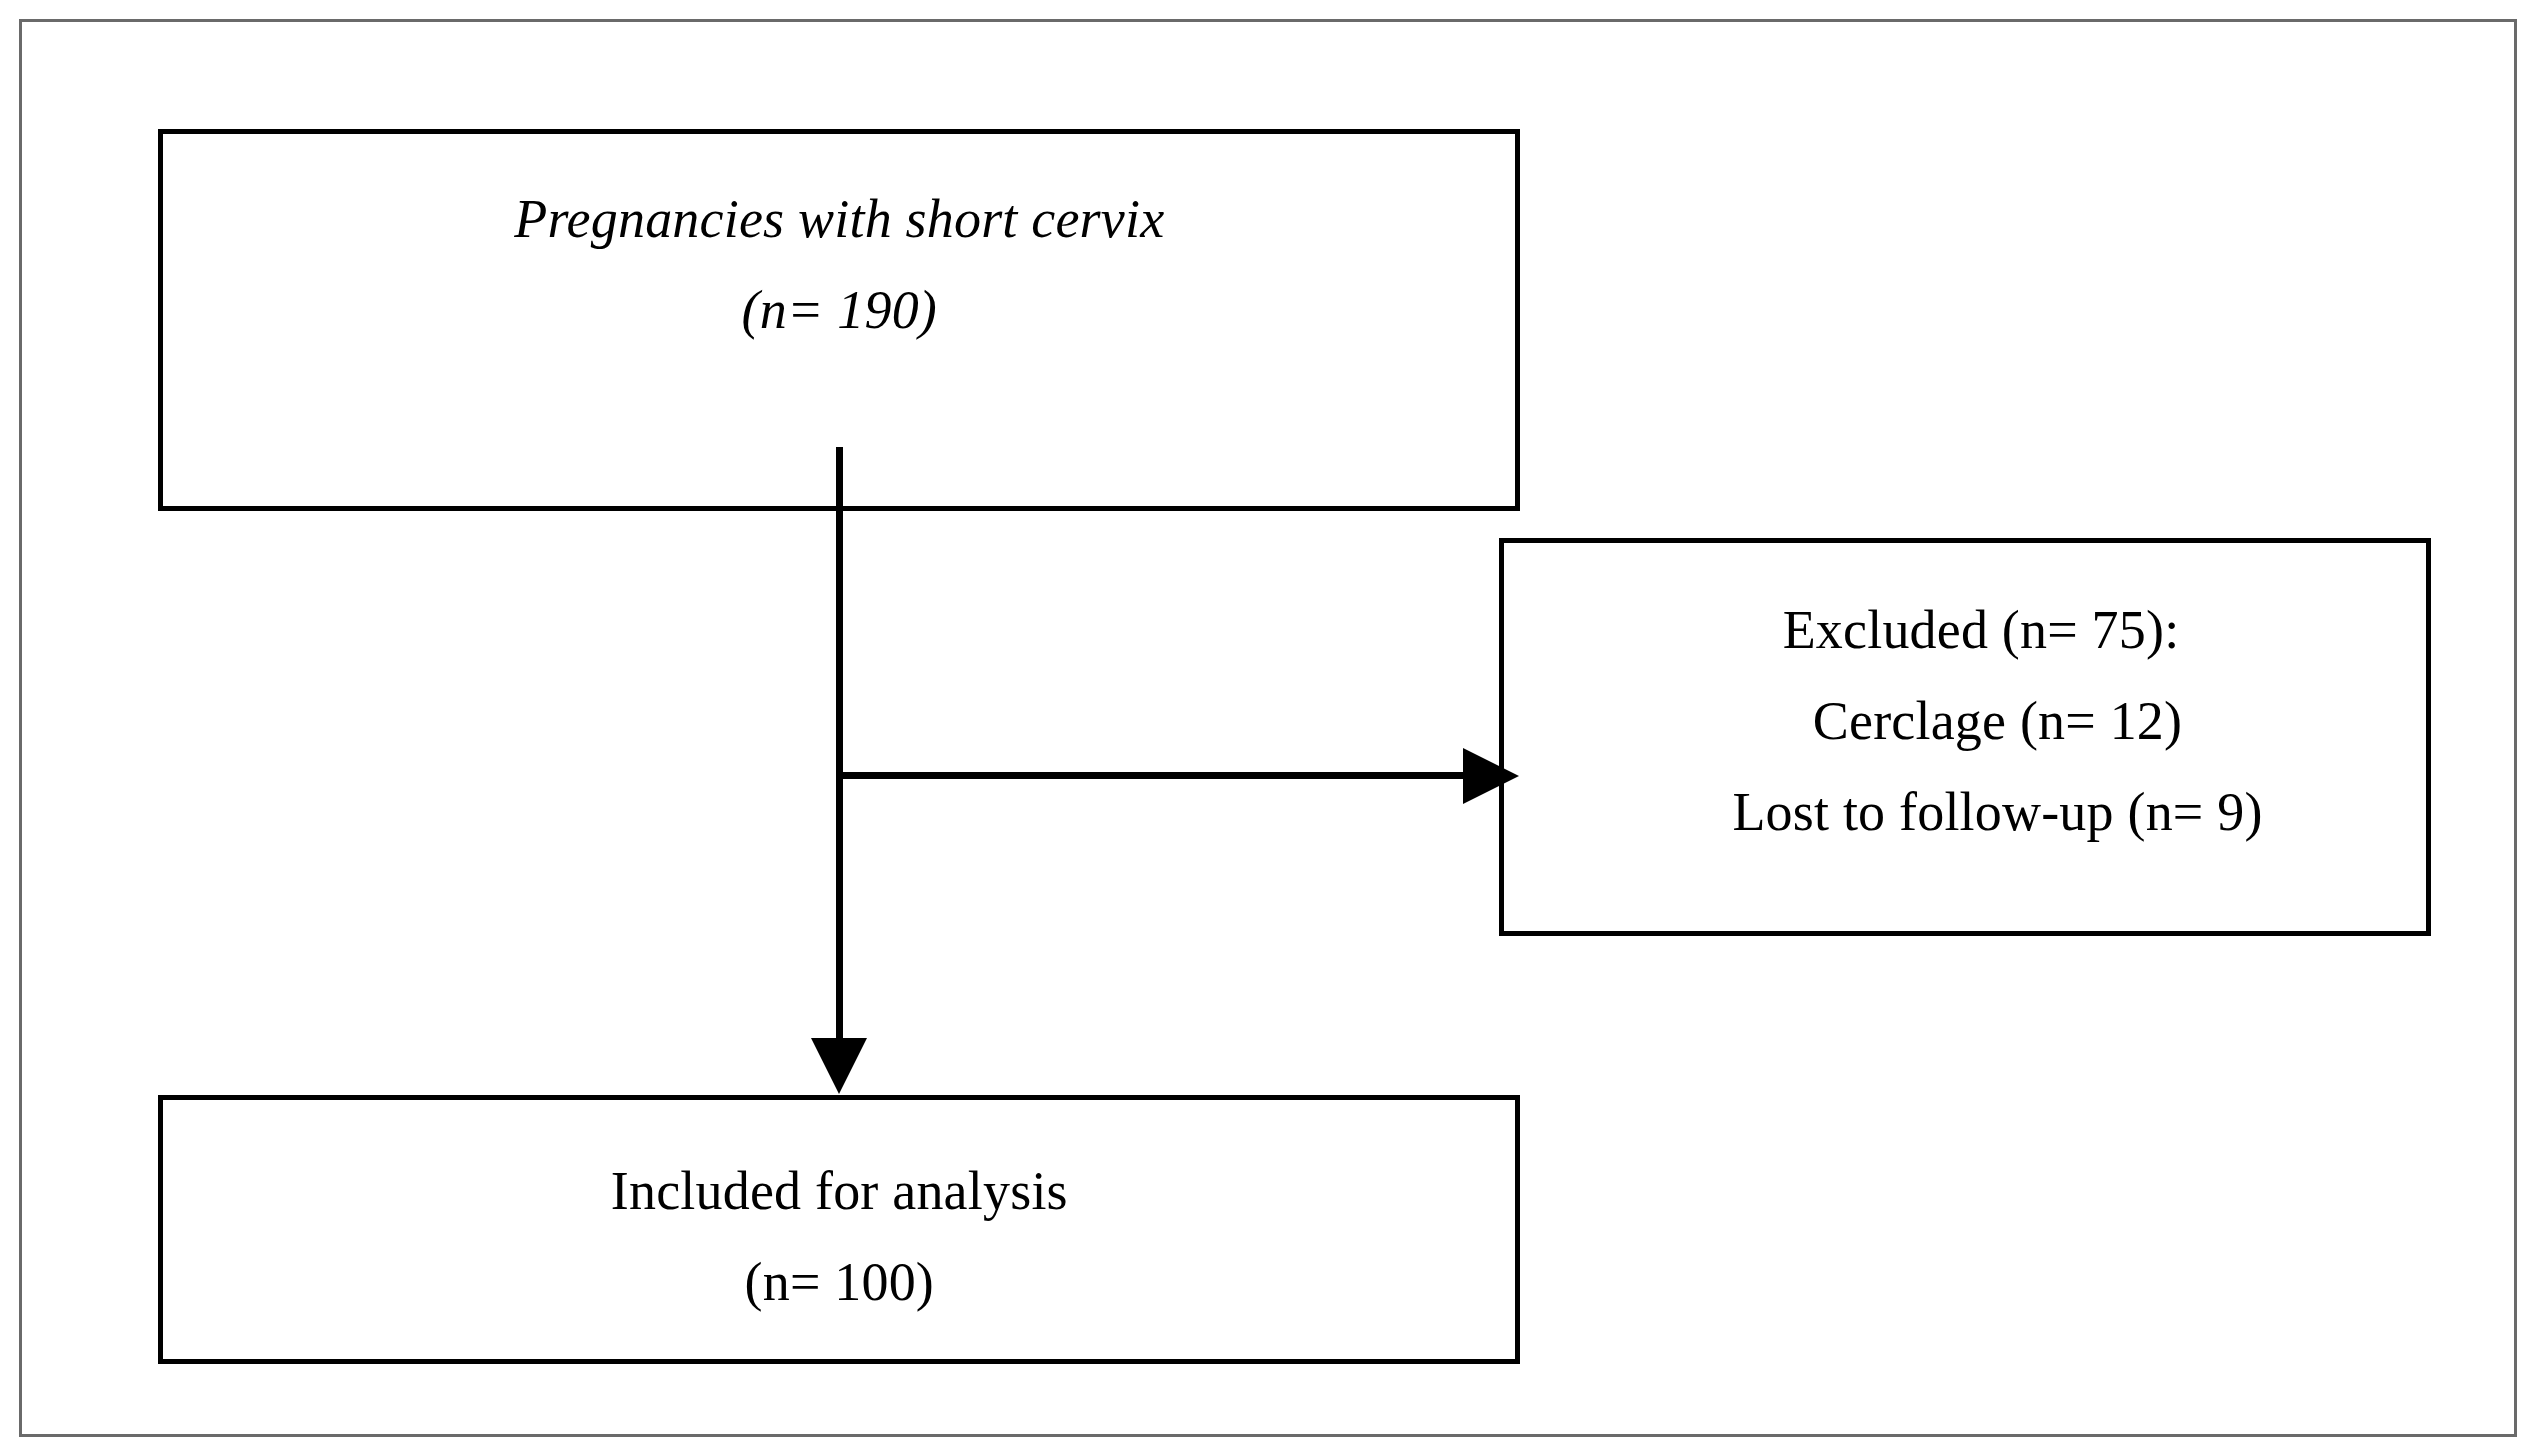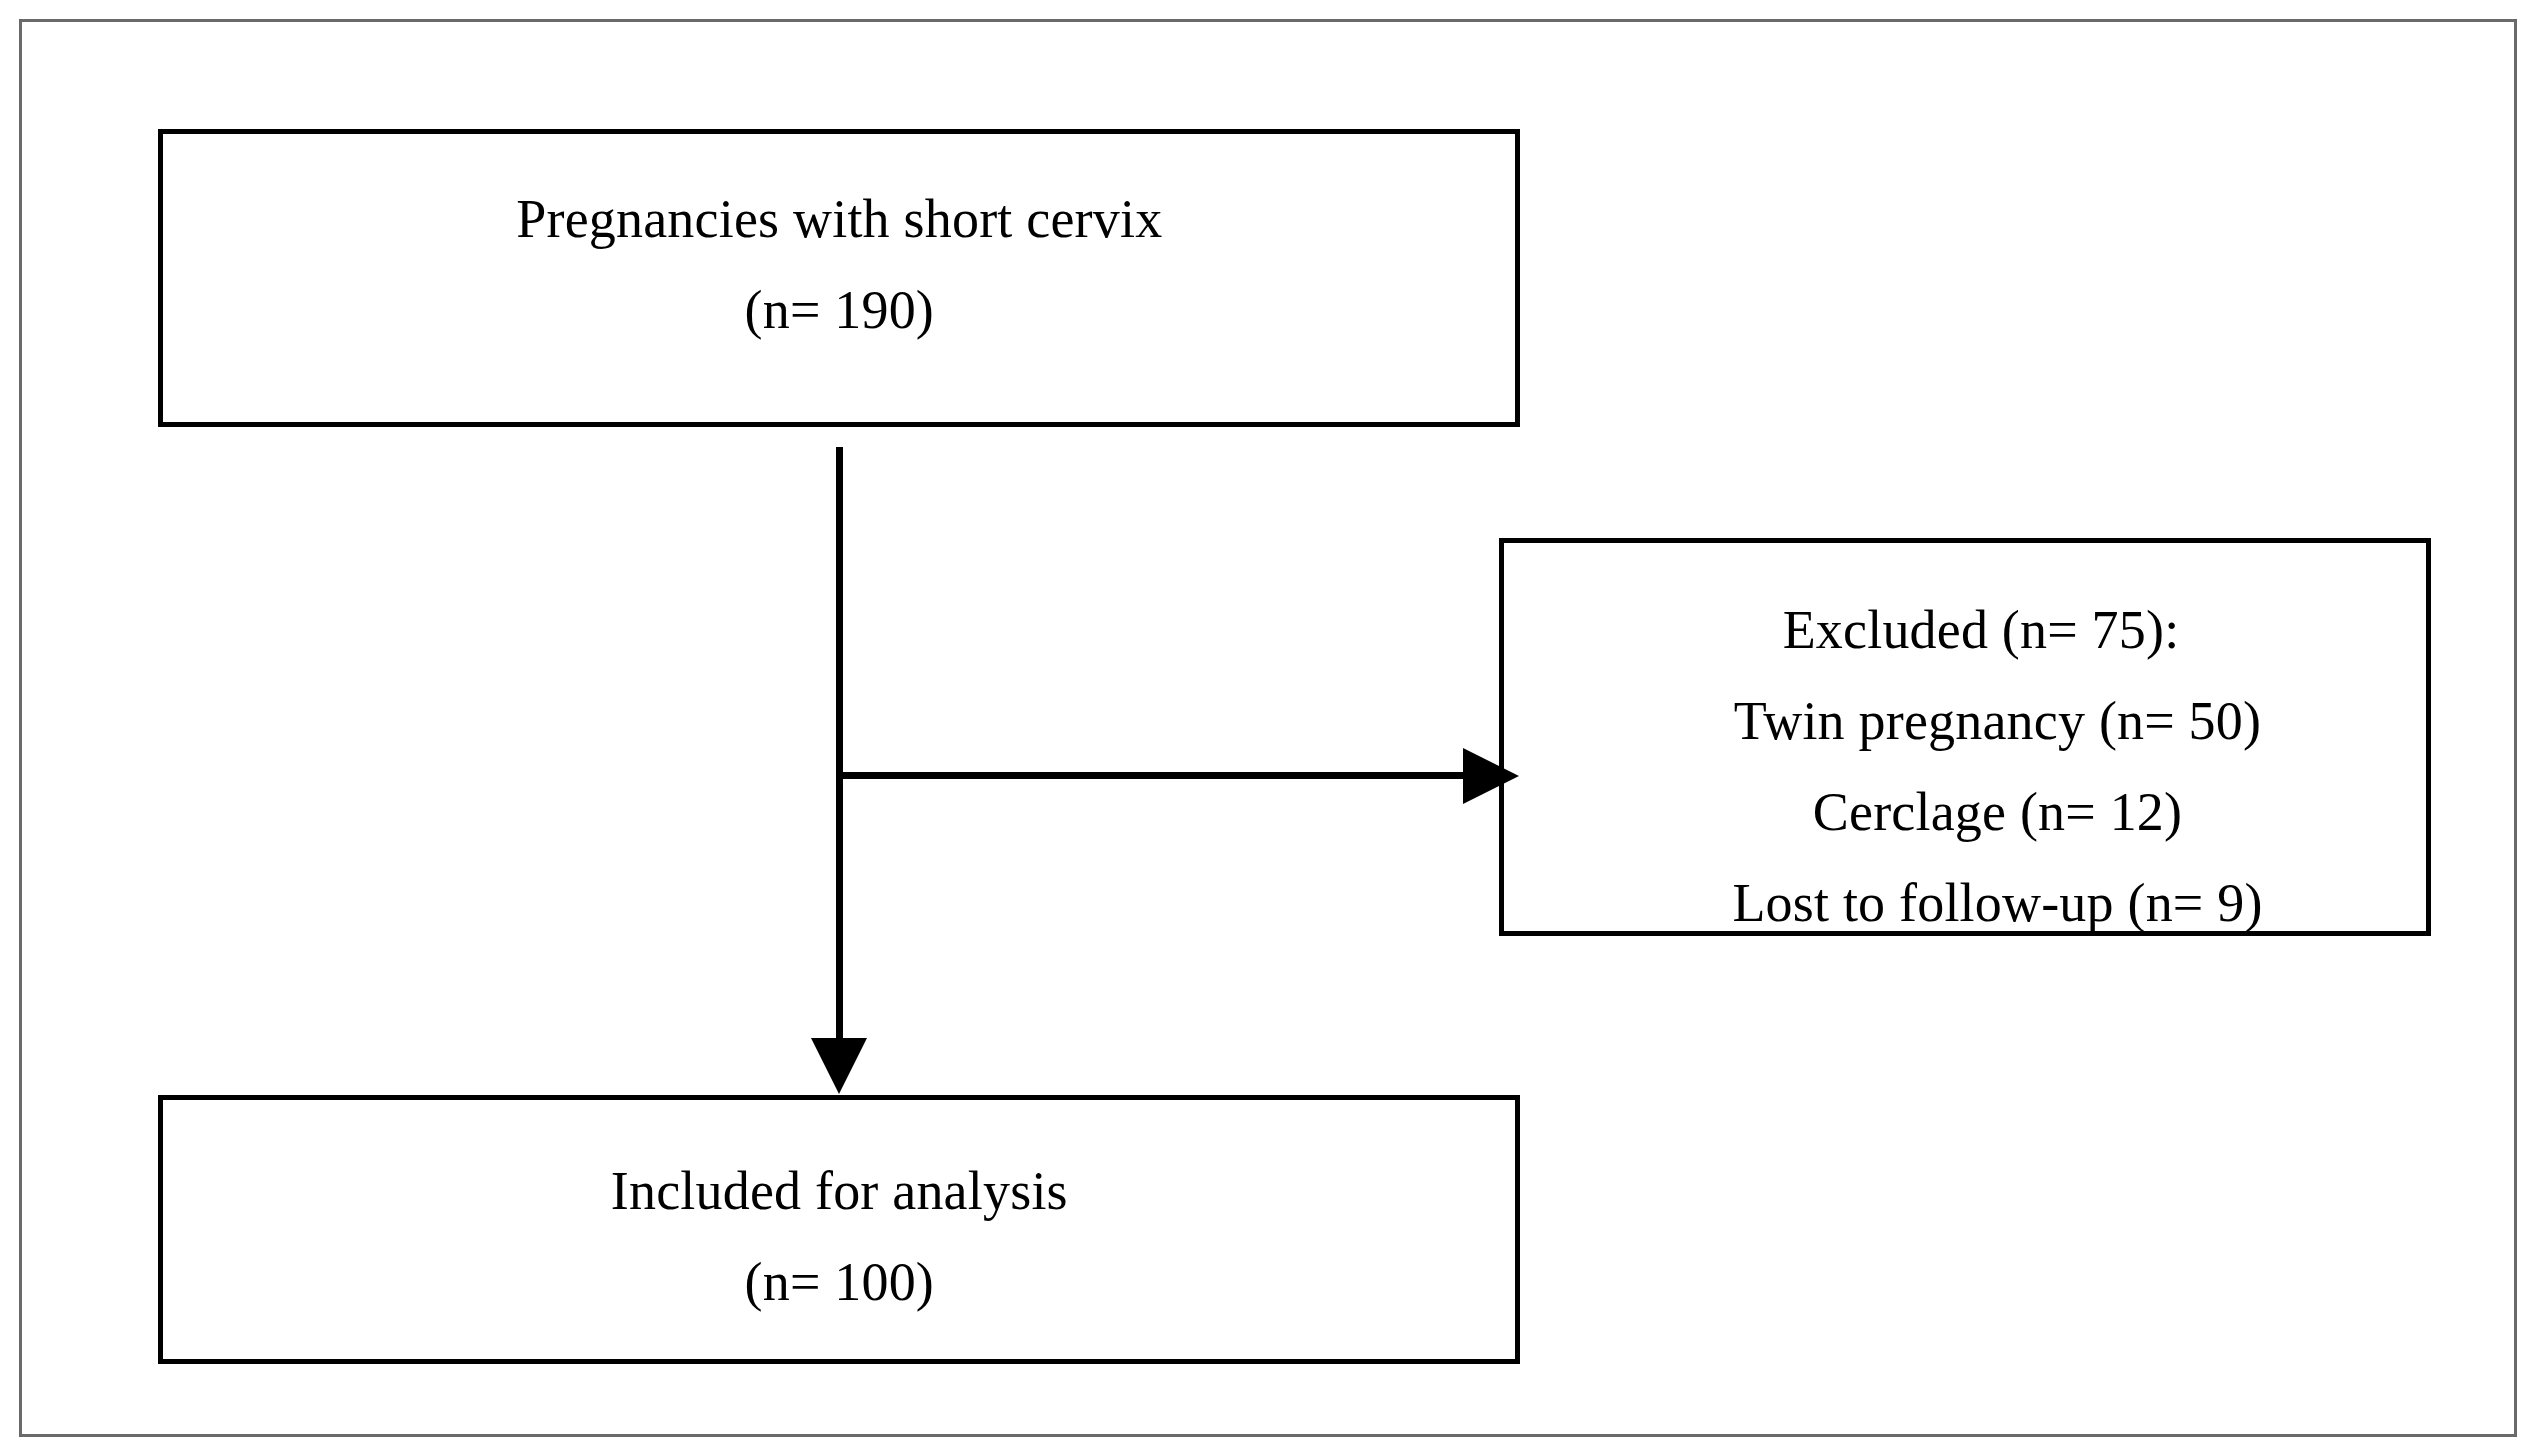--- a/index.html
+++ b/index.html
@@ -33,21 +33,22 @@
   .fc-box {
     position: absolute;
     border: 5.3px solid #000000;
     box-sizing: border-box;
     background: #ffffff;
   }
   #box-enrolled {
     left: 136px;
     top: 107px;
     width: 1362px;
-    height: 298px;
+    height: 382px;
+    font-style: italic;
   }
   #box-excluded {
     left: 1477px;
     top: 516px;
     width: 932px;
     height: 398px;
   }
   #box-included {
     left: 136px;
     top: 1073px;
@@ -134,21 +135,20 @@
     <div class="fc-box" id="box-enrolled">
       <div class="box-text centered">
         <div>Pregnancies with short cervix</div>
         <div>(n= 190)</div>
       </div>
     </div>
 
     <div class="fc-box" id="box-excluded">
       <div class="box-text">
         <div class="excl-line">Excluded (n= 75):</div>
-        <div class="excl-line indent">Twin pregnancy (n= 50)</div>
         <div class="excl-line indent">Cerclage (n= 12)</div>
         <div class="excl-line indent">Lost to follow-up (n= 9)</div>
       </div>
     </div>
 
     <div class="fc-box" id="box-included">
       <div class="box-text centered">
         <div>Included for analysis</div>
         <div>(n= 100)</div>
       </div>

